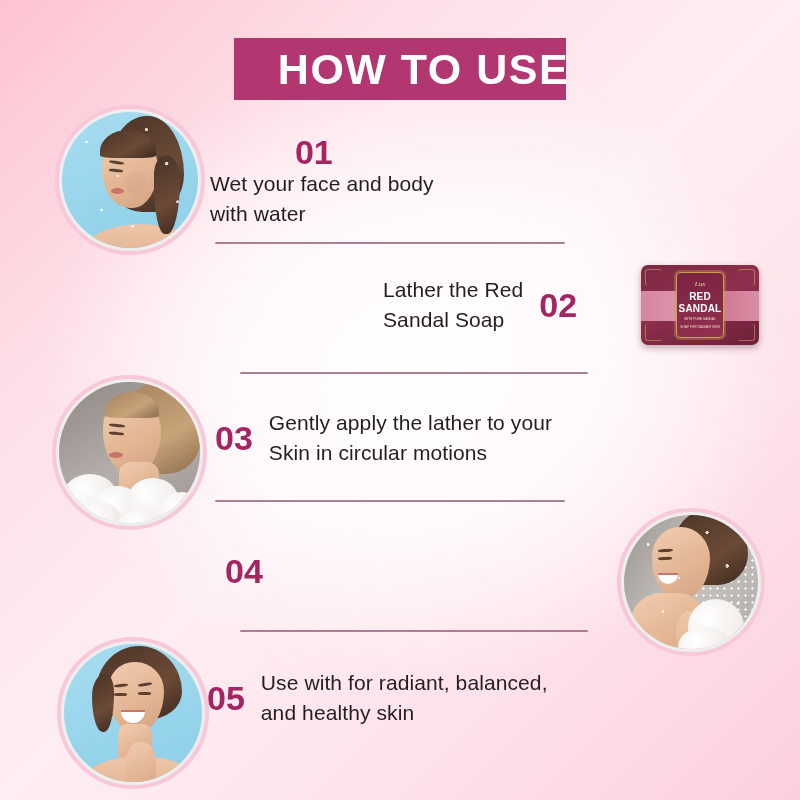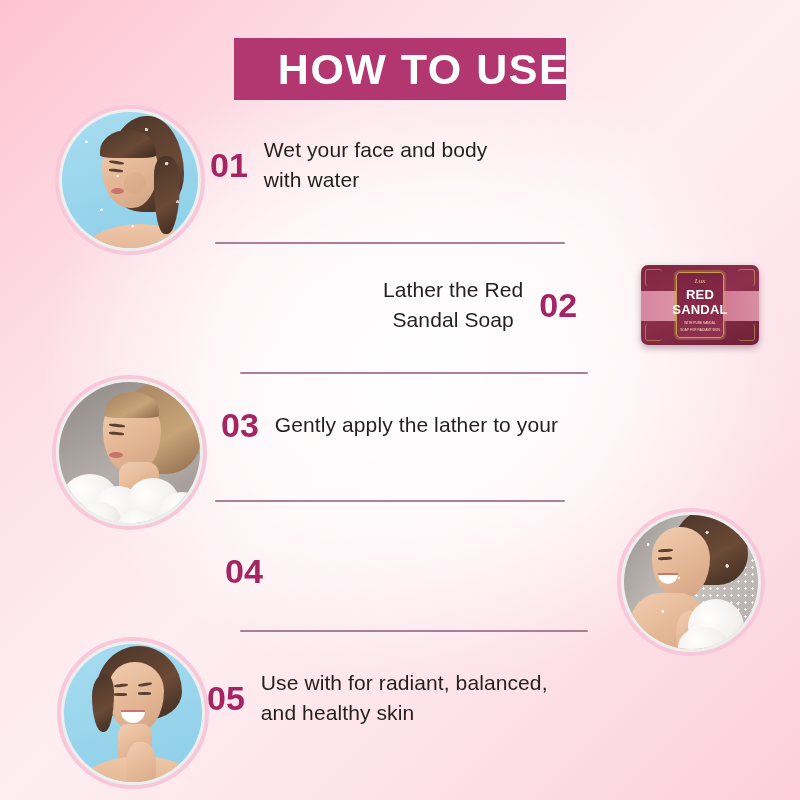--- a/index.html
+++ b/index.html
@@ -61,21 +61,21 @@
     white-space: nowrap;
   }
   .step-text {
     color: #231f20;
     font-size: 21px;
     line-height: 1.42;
     letter-spacing: 0.1px;
   }
   .step.left-img .step-num { margin-right: 16px; }
   .step.right-img .step-num { margin-left: 16px; }
-  .step.right-img .step-text { text-align: center; }
+  .step.right-img .step-text { text-align: left; }
 
   
   .divider {
     position: absolute;
     height: 2px;
     background: #9d6a84;
     opacity: 0.85;
     border-radius: 2px;
   }
 
@@ -141,21 +141,21 @@
   }
   .soap-logo {
     font-family: Liberation Serif, serif;
     font-style: italic;
     font-size: 7px;
     color: #f0d79a;
     line-height: 1;
     margin-bottom: 3px;
   }
   .soap-name {
-    font-size: 13px;
+    font-size: 10px;
     font-weight: bold;
     color: #ffffff;
     line-height: 1.15;
     text-align: center;
     letter-spacing: 0.2px;
   }
   .soap-sub {
     font-size: 3.2px;
     color: #f3dcc0;
     margin-top: 3px;
@@ -259,21 +259,21 @@
       <div class="brow" style="left:47px; top:49px; width:15px; height:3px; transform:rotate(8deg);"></div>
       <div class="eye-line" style="left:47px; top:57px; width:14px; height:2.5px; transform:rotate(6deg);"></div>
       <div class="lips" style="left:49px; top:76px; width:13px; height:6px;"></div>
       <div class="face-shadow" style="left:62px; top:60px; width:22px; height:22px; opacity:0.35;"></div>
       <div class="shoulder" style="left:18px; top:112px; width:122px; height:48px;"></div>
       <div class="hair" style="left:92px; top:44px; width:26px; height:78px; border-radius:40% 48% 50% 42% / 24% 32% 70% 64%;"></div>
       <div class="droplets"></div>
     </div>
   </div>
 
-  <div class="step left-img" style="left:210px; top:135px;">
+  <div class="step left-img" style="left:210px; top:135px;flex-direction:column;">
     <span class="step-num">01</span>
     <span class="step-text">
       <span>Wet your face and body</span><br>
       <span>with water</span>
     </span>
   </div>
 
   <div class="divider" style="left:215px; top:242px; width:350px;"></div>
 
   <div class="soap-frame" style="left:620px; top:243px; width:160px; height:124px; border-radius:14px; border:none;">
@@ -315,24 +315,25 @@
       <div class="skin" style="left:60px; top:80px; width:40px; height:40px; border-radius:30%;"></div>
       <div class="foam" style="left:4px; top:92px; width:54px; height:44px;"></div>
       <div class="foam" style="left:34px; top:104px; width:50px; height:44px;"></div>
       <div class="foam" style="left:68px; top:96px; width:52px; height:46px;"></div>
       <div class="foam" style="left:100px; top:110px; width:46px; height:42px;"></div>
       <div class="foam" style="left:18px; top:120px; width:44px; height:36px;"></div>
       <div class="foam" style="left:58px; top:128px; width:48px; height:34px;"></div>
     </div>
   </div>
 
-  <div class="step left-img" style="left:221px; top:408px;">
+  <div class="step left-img" style="left:215px; top:408px;">
     <span class="step-num">03</span>
     <span class="step-text">
       <span>Gently apply the lather to your</span><br>
+      <span>Skin in circular motions</span>
     </span>
   </div>
 
   <div class="divider" style="left:215px; top:500px; width:350px;"></div>
 
   <div class="photo" style="left:617px; top:508px; width:148px; height:148px;">
     <div class="photo-inner">
       <div class="bg-fill gray2"></div>
       <div class="spray" style="left:62px; top:0px; width:86px; height:120px;"></div>
       <div class="hair" style="left:48px; top:-6px; width:76px; height:76px; border-radius:50% 50% 40% 44% / 56% 60% 42% 40%;"></div>

